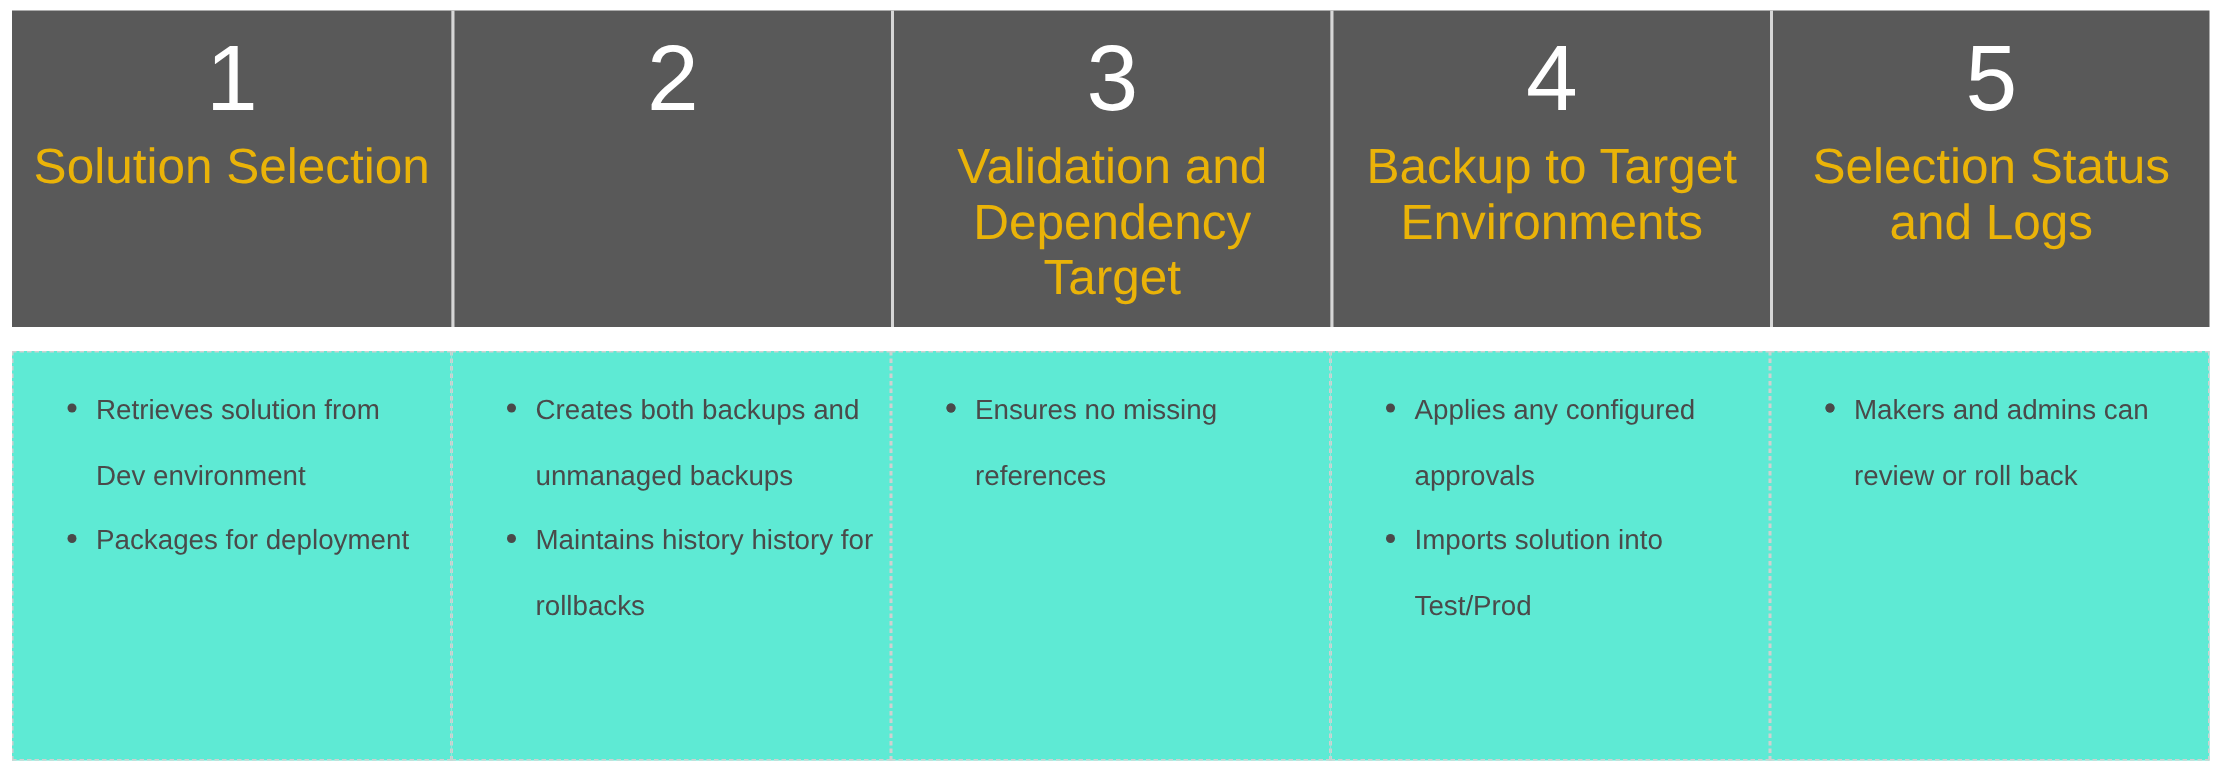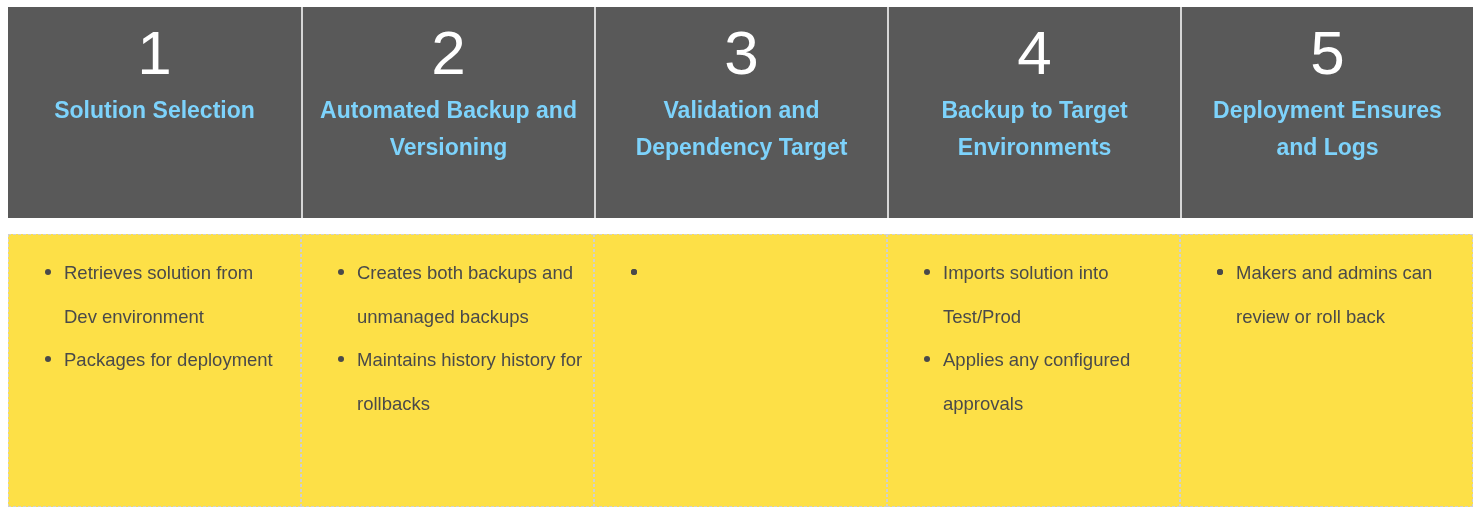--- a/index.html
+++ b/index.html
@@ -57,34 +57,34 @@
     font-size: 62px;
     line-height: 1.02;
     font-weight: 400;
     letter-spacing: 0px;
     color: #ffffff;
     margin: 0 0 8px 0;
     font-family: "Liberation Sans", sans-serif;
   }
 
   .step-title {
-    font-size: 23px;
+    font-size: 33px;
     line-height: 37px;
-    font-weight: 700;
-    color: #7dd3fc;
+    font-weight: 400;
+    color: #eab308;
     max-width: 100%;
     padding: 0 4px;
     white-space: pre-line;
   }
 
   .step-body {
     flex: 1 1 auto;
     margin-top: 16px;
     box-sizing: border-box;
-    background: #fde047;
+    background: #5eead4;
     border: 1px dashed #d0d0d0;
     padding: 16px 10px 10px 10px;
   }
 
   .bullet-list {
     list-style: none;
     margin: 0;
     padding: 0;
   }
 
@@ -128,21 +128,20 @@
           <span class="bullet-dot"></span>
           <span>Packages for deployment</span>
         </li>
       </ul>
     </div>
   </div>
 
   <div class="step-column">
     <div class="step-header">
       <div class="step-number">2</div>
-      <div class="step-title">Automated Backup and Versioning</div>
     </div>
     <div class="step-body">
       <ul class="bullet-list">
         <li class="bullet-item">
           <span class="bullet-dot"></span>
           <span>Creates both backups and unmanaged backups</span>
         </li>
         <li class="bullet-item">
           <span class="bullet-dot"></span>
           <span>Maintains history history for rollbacks</span>
@@ -156,48 +155,49 @@
       <div class="step-number">3</div>
       <div class="step-title">Validation and Dependency Target</div>
     </div>
     <div class="step-body">
       <ul class="bullet-list">
         <li class="bullet-item">
           <span class="bullet-dot"></span>
         </li>
         <li class="bullet-item">
           <span class="bullet-dot"></span>
+          <span>Ensures no missing references</span>
         </li>
       </ul>
     </div>
   </div>
 
   <div class="step-column">
     <div class="step-header">
       <div class="step-number">4</div>
       <div class="step-title">Backup to Target Environments</div>
     </div>
     <div class="step-body">
       <ul class="bullet-list">
         <li class="bullet-item">
           <span class="bullet-dot"></span>
+          <span>Applies any configured approvals</span>
+        </li>
+        <li class="bullet-item">
+          <span class="bullet-dot"></span>
           <span>Imports solution into Test/Prod</span>
         </li>
-        <li class="bullet-item">
-          <span class="bullet-dot"></span>
-          <span>Applies any configured approvals</span>
-        </li>
       </ul>
     </div>
   </div>
 
   <div class="step-column">
     <div class="step-header">
       <div class="step-number">5</div>
-      <div class="step-title">Deployment Ensures and Logs</div>
+      <div class="step-title">Selection Status and Logs</div>
     </div>
     <div class="step-body">
       <ul class="bullet-list">
         <li class="bullet-item">
           <span class="bullet-dot"></span>
         </li>
         <li class="bullet-item">
           <span class="bullet-dot"></span>
           <span>Makers and admins can review or roll back</span>
         </li>

